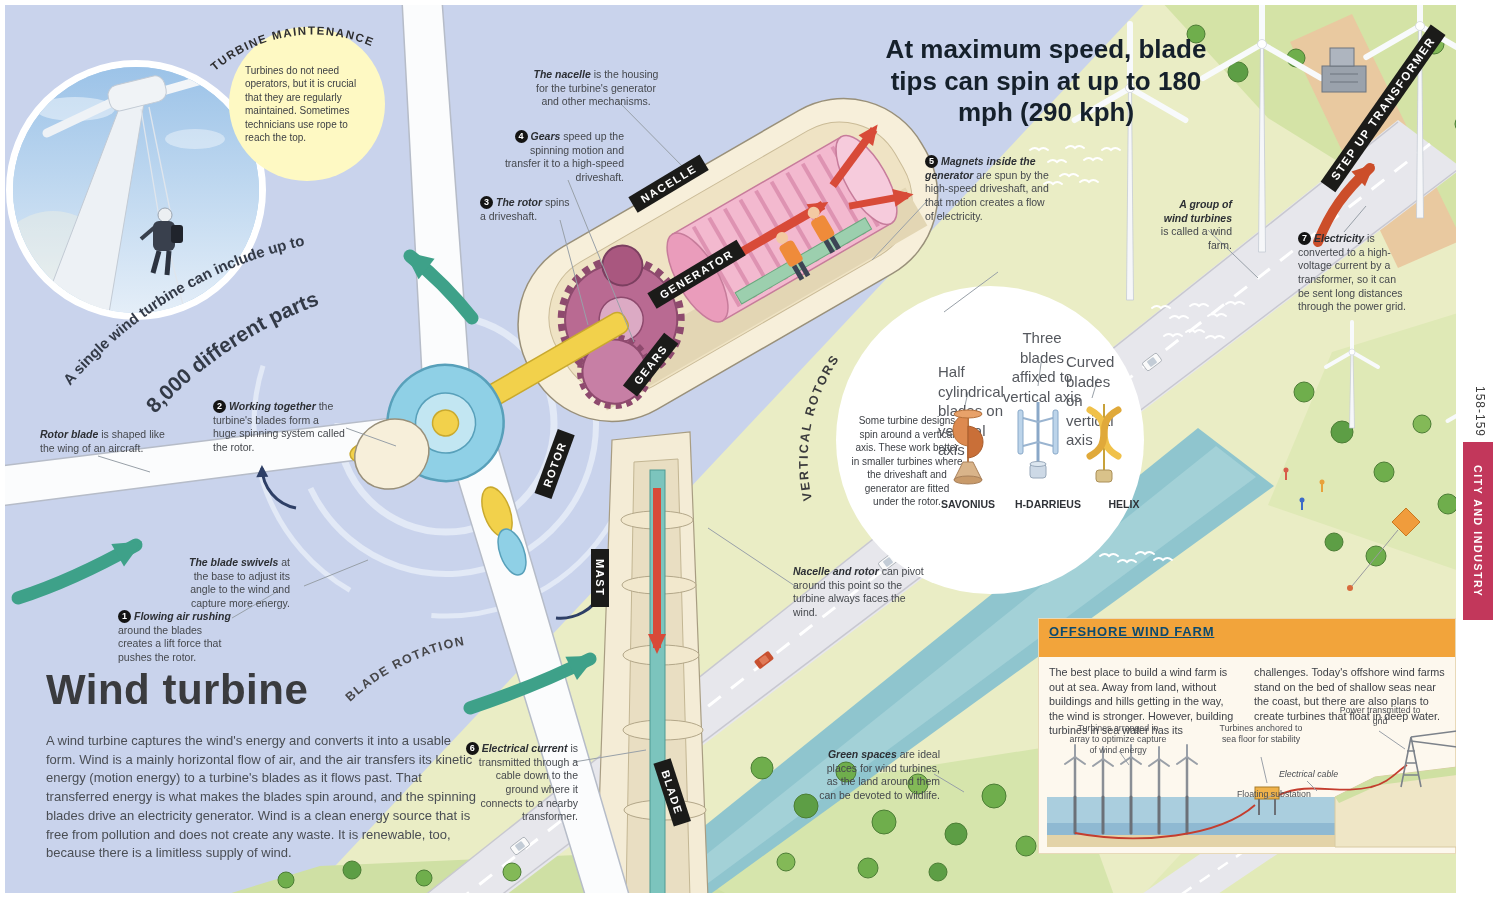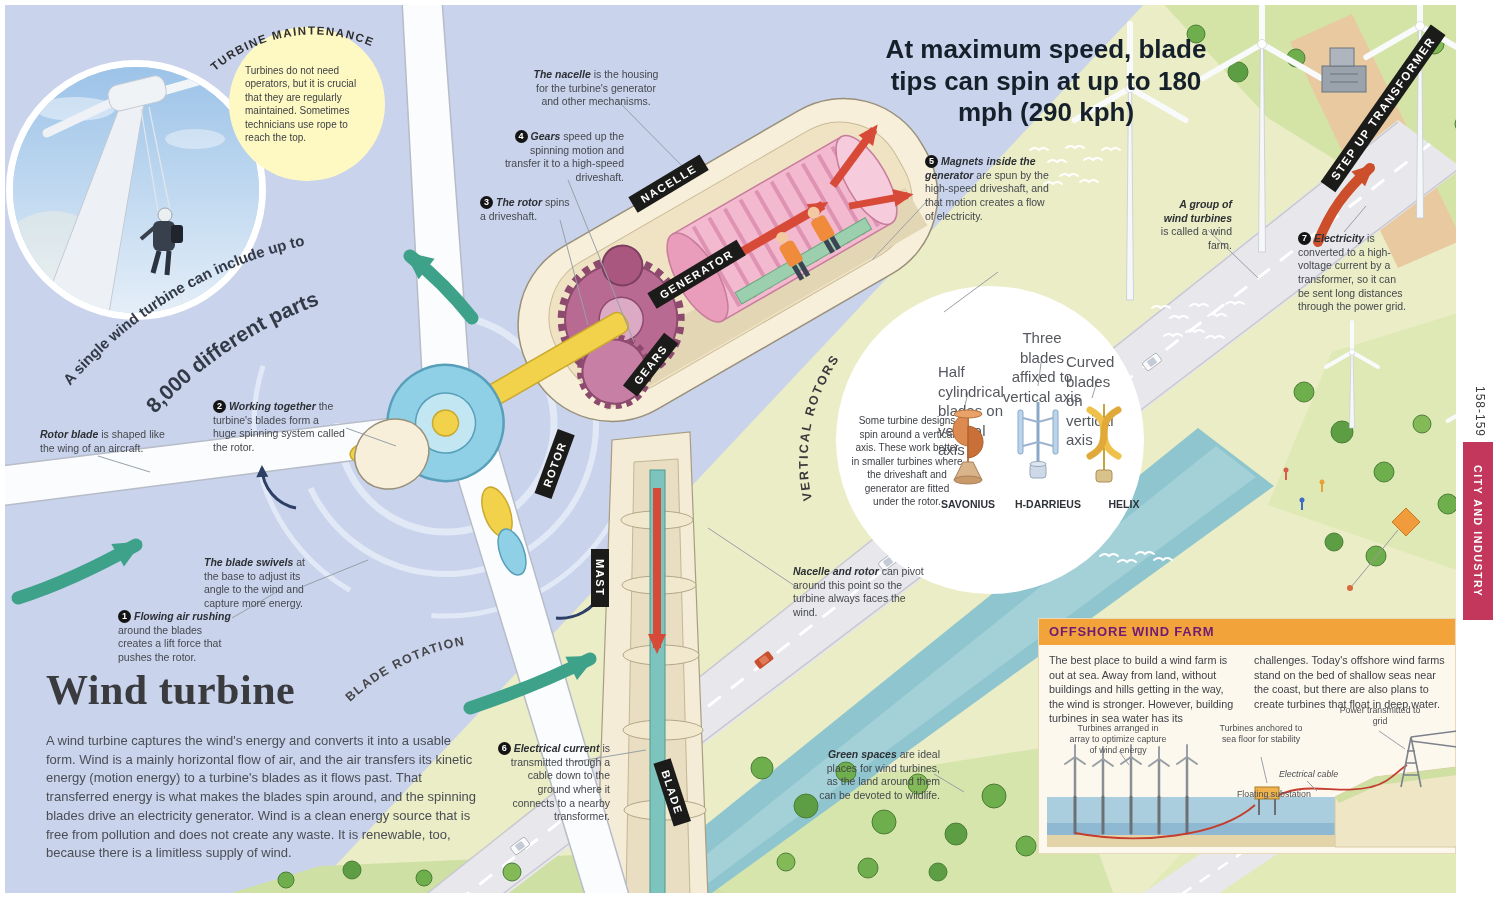--- a/index.html
+++ b/index.html
@@ -8,37 +8,37 @@
   .page::after{content:"";position:absolute;inset:0;border:5px solid #fff;z-index:9;pointer-events:none;}
   .bg{position:absolute;inset:0;z-index:0;}
   .overlay{position:absolute;inset:0;z-index:3;pointer-events:none;}
 
   
   .photo{position:absolute;left:6px;top:60px;width:260px;height:260px;border-radius:50%;border:7px solid #fff;overflow:hidden;background:#aecfe9;z-index:1;}
   .bubble{position:absolute;left:229px;top:27px;width:156px;height:154px;border-radius:50%;background:#fef9c3;display:flex;align-items:center;justify-content:center;font-size:10px;line-height:1.35;color:#3c3f44;padding:16px;z-index:2;}
 
   
   .headline{position:absolute;left:866px;top:34px;width:360px;text-align:center;font-size:26px;font-weight:700;color:#15202b;line-height:1.22;z-index:4;}
-  .title{position:absolute;left:46px;top:666px;font-size:42px;font-weight:700;color:#3a3b3e;font-family:Liberation Serif, serif;letter-spacing:.5px;z-index:4;}
+  .title{position:absolute;left:46px;top:666px;font-size:42px;font-weight:700;color:#3a3b3e;font-family:Liberation Sans, sans-serif;letter-spacing:.5px;z-index:4;}
   .intro{position:absolute;left:46px;top:732px;width:432px;font-size:13px;line-height:1.44;color:#4a4e54;z-index:4;}
 
   
   .ann{position:absolute;font-size:10.5px;line-height:1.3;color:#45484d;z-index:4;}
   .ann b{color:#2c2f34;font-style:italic;}
   .badge{display:inline-block;width:13px;height:13px;border-radius:50%;background:#141414;color:#fff;font-size:9px;font-weight:700;font-style:normal;text-align:center;line-height:13px;margin-right:3px;vertical-align:1px;}
   .c1{left:118px;top:610px;width:118px;}
   .c2{left:213px;top:400px;width:132px;}
   .c3{left:480px;top:196px;width:96px;}
   .c4{left:498px;top:130px;width:126px;text-align:right;}
   .c5{left:925px;top:155px;width:128px;}
-  .c6{left:462px;top:742px;width:116px;text-align:right;margin-left:32px;}
+  .c6{left:462px;top:742px;width:116px;text-align:right;}
   .c7{left:1298px;top:232px;width:112px;}
   .a-nacelle{left:531px;top:68px;width:130px;text-align:center;}
   .a-blade{left:40px;top:428px;width:126px;}
-  .a-swivel{left:204px;top:556px;width:110px;}
+  .a-swivel{left:180px;top:556px;width:110px;text-align:right;}
   .a-birds{left:936px;top:220px;width:102px;}
   .a-windfarm{left:1158px;top:198px;width:74px;text-align:right;}
   .a-pivot{left:793px;top:565px;width:136px;}
   .a-green{left:818px;top:748px;width:122px;text-align:right;}
 
   
   .bar{position:absolute;background:#1b1b19;color:#fff;font-size:11px;font-weight:700;letter-spacing:1.6px;padding:3px 10px;white-space:nowrap;transform-origin:left center;z-index:4;}
   .bar-nacelle{left:633px;top:196px;transform:rotate(-31deg);}
   .bar-generator{left:652px;top:292px;transform:rotate(-31deg);}
   .bar-gears{left:630px;top:382px;transform:rotate(-52deg);}
@@ -58,21 +58,21 @@
   .vr-name0{left:930px;width:76px;}
   .vr-name1{left:1004px;width:88px;}
   .vr-name2{left:1096px;width:56px;}
   .vr-mini{position:absolute;z-index:4;}
   .vr-m0{left:940px;top:400px;}
   .vr-m1{left:1010px;top:394px;}
   .vr-m2{left:1076px;top:396px;}
 
   
   .offshore{position:absolute;left:1038px;top:618px;width:418px;height:236px;background:#fdf8ee;border:1px solid #e8d9b8;z-index:1;}
-  .off-header{height:26px;background:#f2a43b;color:#701a75;font-weight:700;font-size:13px;letter-spacing:.8px;line-height:26px;padding-left:10px;}
+  .off-header{height:38px;background:#f2a43b;color:#0c4a6e;font-weight:700;font-size:13px;letter-spacing:.8px;line-height:26px;padding-left:10px;text-decoration:underline;}
   .off-body{padding:8px 10px 0;font-size:10.8px;line-height:1.35;color:#3e4147;column-count:2;column-gap:14px;height:92px;}
   .off-illo{position:absolute;left:0;top:0;width:418px;height:236px;pointer-events:none;}
   .off-label{position:absolute;font-size:8.8px;line-height:1.25;color:#4a4d52;text-align:center;z-index:2;}
   .off-l0{left:28px;top:88px;width:102px;margin-top:16px;}
   .off-l1{left:176px;top:104px;width:92px;}
   .off-l2{left:300px;top:86px;width:82px;}
   .off-l3{left:240px;top:150px;width:72px;text-align:left;font-style:italic;}
   .off-l4{left:198px;top:170px;width:78px;text-align:left;}
 
   

